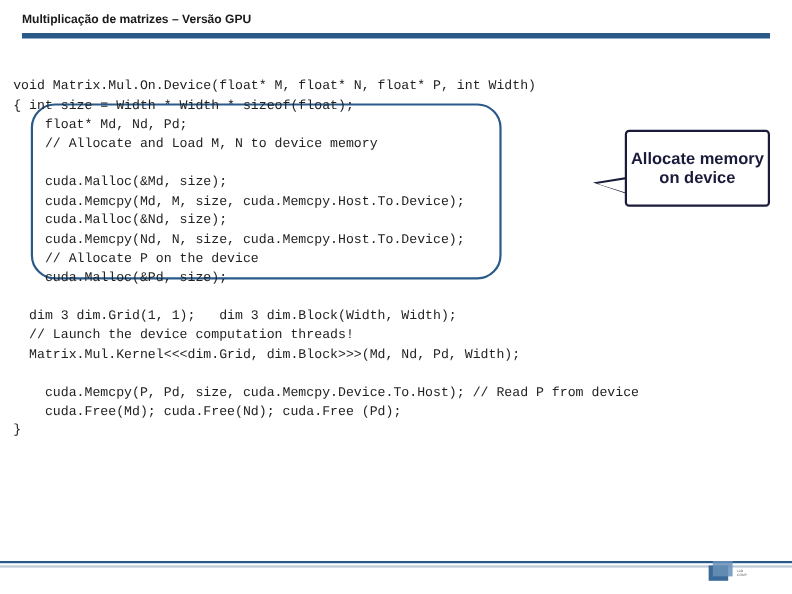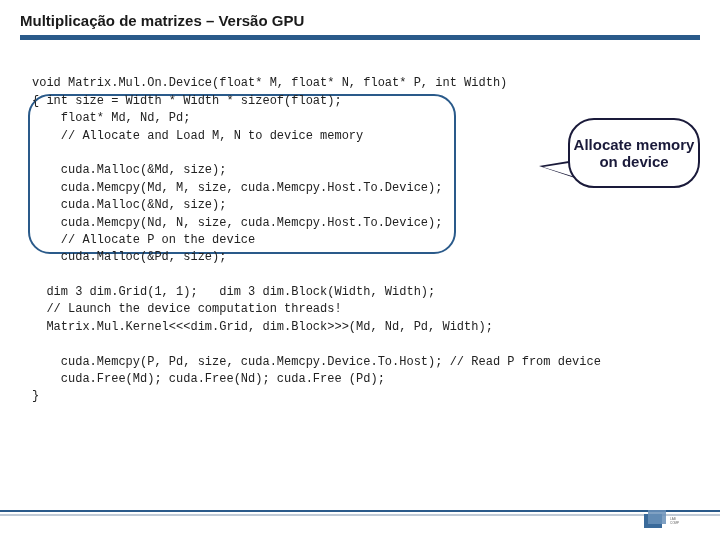--- a/index.html
+++ b/index.html
@@ -14,57 +14,57 @@
   .header {
     padding: 10px 20px 6px 20px;
   }
   .title {
     font-size: 30px;
     font-weight: bold;
     color: #1a1a1a;
     letter-spacing: -0.5px;
   }
   .subtitle {
-    font-size: 15px;
+    font-size: 11px;
     font-weight: bold;
     color: #1a1a1a;
     margin-top: 2px;
   }
   .header-rule {
     margin-top: 6px;
     height: 5px;
     background: #2a5a8a;
   }
   .code-area {
     font-family: "Courier New", monospace;
     font-size: 12px;
     line-height: 1.45;
     color: #222;
-    padding: 12px 20px 0 32px;
+    padding: 12px 20px 0 12px;
     white-space: pre;
     position: relative;
   }
   .code-box1 {
     position: absolute;
     border: 2px solid #2a5a8a;
     border-radius: 22px;
     background: rgba(255,255,255,0);
     left: 28px;
     top: 94px;
     width: 428px;
     height: 160px;
   }
   .callout {
     position: absolute;
     right: 20px;
     top: 118px;
     width: 132px;
     height: 70px;
     border: 2px solid #1a1a3a;
-    border-radius: 26px;
+    border-radius: 4px;
     background: #fff;
     display: flex;
     align-items: center;
     justify-content: center;
     text-align: center;
     font-family: Arial, sans-serif;
     font-size: 15px;
     font-weight: bold;
     color: #1a1a3a;
     z-index: 5;

